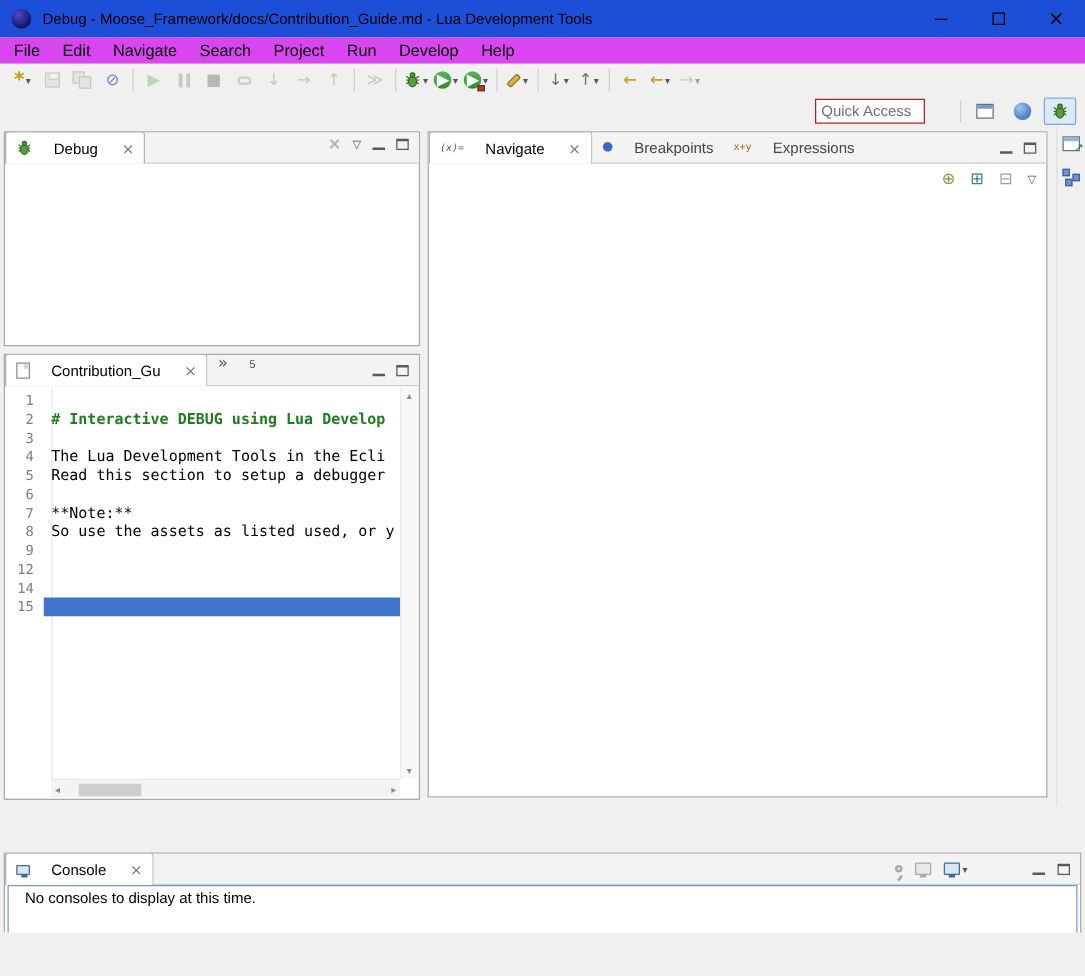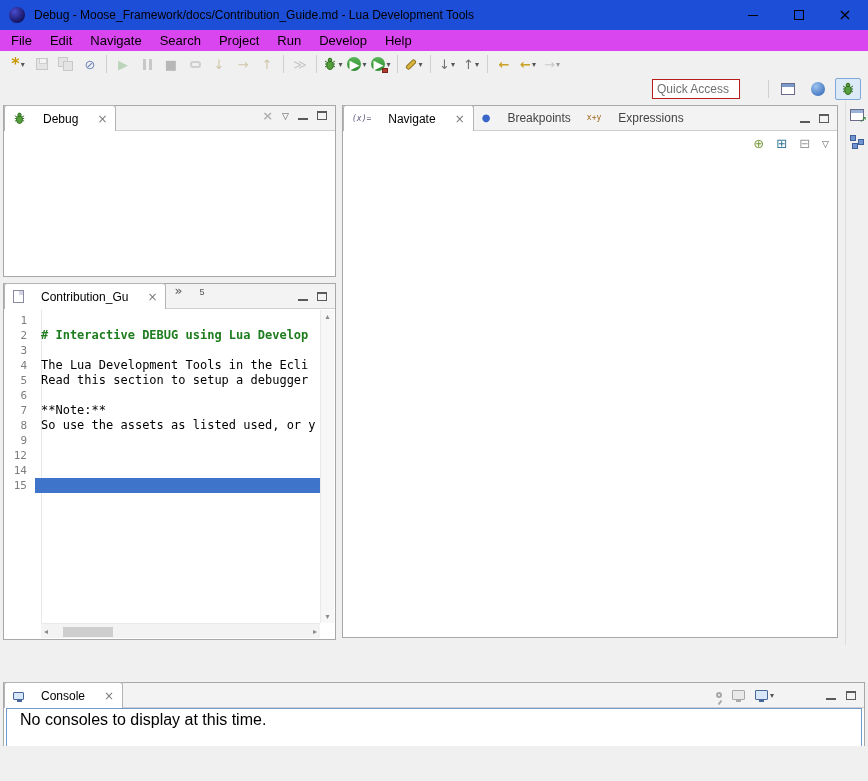--- a/index.html
+++ b/index.html
@@ -132,21 +132,21 @@
   .tiles { position:relative; width:14px; height:14px; }
   .tiles i { position:absolute; width:6px; height:6px; background:#6f94cf; border:1px solid #3f5f9a; }
   .tiles i:nth-child(1) { left:0; top:0; } .tiles i:nth-child(2) { right:0; top:4px; }
   .tiles i:nth-child(3) { left:2px; bottom:0; }
 
   
   .pin { width:6px; height:6px; border:2px solid #a8a8a8; border-radius:50%; position:relative; }
   .pin::after { content:""; position:absolute; left:1px; top:6px; width:2px; height:5px;
                 background:#a8a8a8; transform:rotate(35deg); }
   .cbody { position:absolute; left:2px; right:2px; top:25px; bottom:2px; border:1px solid #6f9bd1;
-           background:#fff; padding:2px 13px; font-size:16px; }
+           background:#fff; padding:2px 13px; font-size:12px; }
 
   
   .trim { position:absolute; left:0; top:746px; width:868px; height:35px; background:#f0f0f0; }
 </style>
 </head>
 <body>
 
 <div id="app">
 
   <div class="titlebar">

